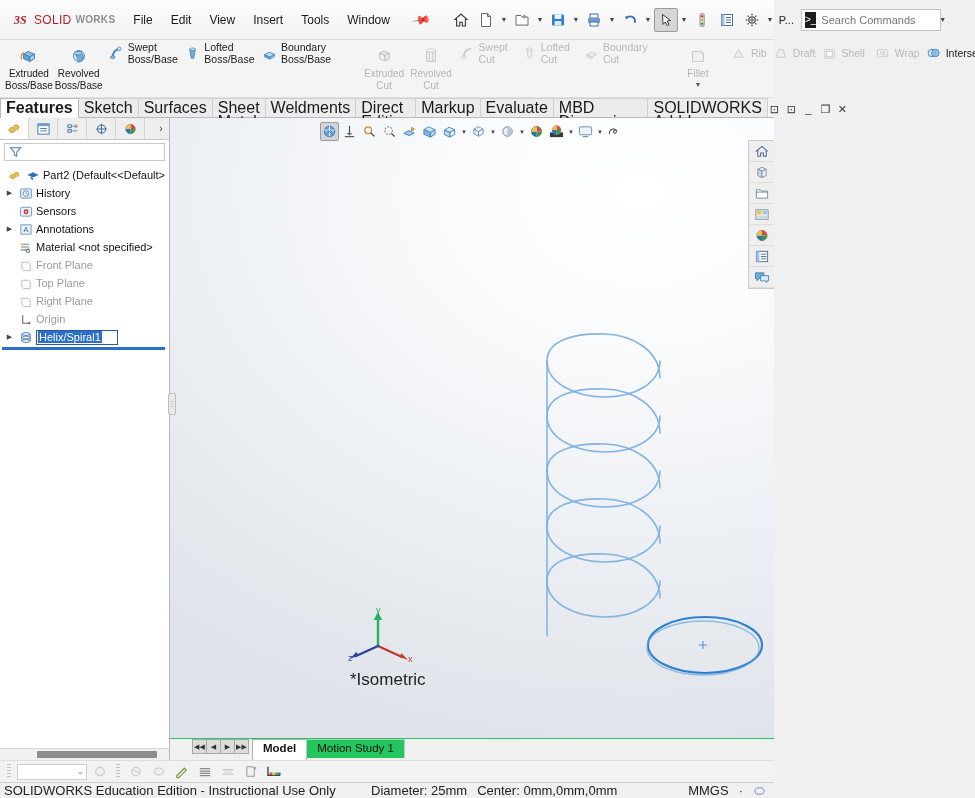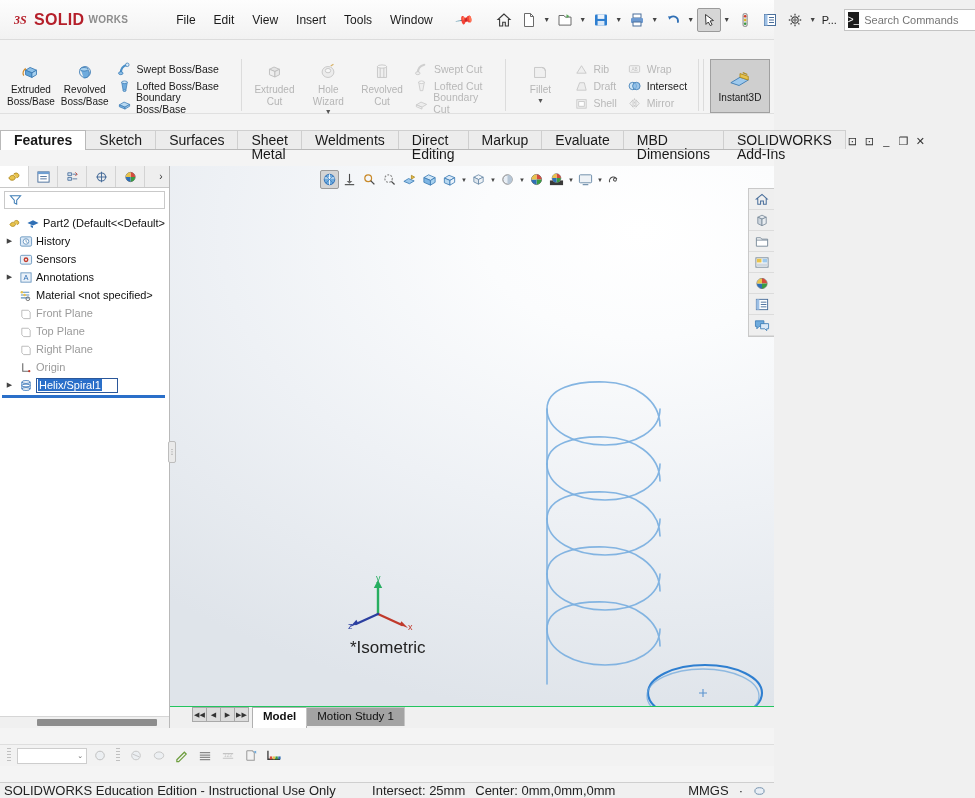--- a/index.html
+++ b/index.html
@@ -4,32 +4,32 @@
 <style>
   * { box-sizing: border-box; margin:0; padding:0; }
   html,body { width:975px; height:798px; overflow:hidden; }
   body {
     font-family: "Liberation Sans", sans-serif;
     font-size: 11px;
     color: #111;
     background:#f0f0f0;
     -webkit-font-smoothing: antialiased;
   }
-  .app { position:relative; width:774px; height:798px; display:flex; flex-direction:column; background:#f4f4f4;gap:16px; }
+  .app { position:relative; width:774px; height:798px; display:flex; flex-direction:column; background:#f4f4f4; }
 
   
   .titlebar {
     height:40px; display:flex; align-items:center;
     background:linear-gradient(#fdfdfd,#f2f2f2);
     border-bottom:1px solid #dcdcdc; flex:0 0 40px;
   }
   .sw-logo { display:flex; align-items:center; padding:0 10px 0 14px; gap:4px;}
-  .sw-logo .solid { color:#b51f2a; font-weight:bold; font-size:16px; letter-spacing:.3px;}
+  .sw-logo .solid { color:#b51f2a; font-weight:normal; font-size:12px; letter-spacing:.3px;}
   .sw-logo .works { color:#8d8d8d; font-weight:bold; font-size:10px; letter-spacing:.3px;}
-  .menu { display:flex; align-items:flex-start; gap:2px; margin-left:30px; }
+  .menu { display:flex; align-items:flex-start; gap:2px; margin-left:0; }
   .menu > div { padding:4px 8px; font-size:12px; color:#1a1a1a; cursor:default; border-radius:2px;}
   .pin { margin-left:6px; color:#555; font-size:13px; transform:rotate(35deg); padding:2px 6px;}
   .tb-sep { width:1px; height:24px; background:#d6d6d6; margin:0 6px;}
   .qtools { display:flex; align-items:center; gap:1px; }
   .qbtn { width:24px;height:24px;display:flex;align-items:center;justify-content:center;border-radius:2px;}
   .caret { font-size:7px; color:#444; width:10px; text-align:center; display:flex;align-items:center;justify-content:center;height:24px;}
   .qbtn.active { background:#d6d6d6; border:1px solid #9a9a9a; }
   .searchbox {
     display:flex;align-items:center;gap:5px;
     border:1px solid #c4c4c4; background:#fff; height:22px; padding:0 5px 0 3px;
@@ -45,28 +45,28 @@
   .rgroup { display:flex; align-items:flex-start; padding:2px 4px; }
   .rsep { width:1px; background:#dcdcdc; margin:2px 2px; }
   .bigbtn {
     width:56px; display:flex; flex-direction:column; align-items:center; padding:2px 1px;
     text-align:center; line-height:1.15; font-size:10px; color:#1a1a1a; cursor:default;
   }
   .bigbtn.disabled { color:#b5b5b5; }
   .bigbtn .ic { height:22px; display:flex;align-items:center;justify-content:center; margin-bottom:1px;}
   .bigbtn.sel { background:#cfcfcf; border:1px solid #a0a0a0; }
   .drop { font-size:7px; color:#555; margin-top:1px;}
-  .stack { display:flex; flex-direction:column; justify-content:center; gap:0px; padding:1px 2px;}
+  .stack { display:flex; flex-direction:row; justify-content:center; gap:0px; padding:1px 2px;}
   .smallbtn { display:flex; align-items:center; gap:4px; font-size:10.5px; padding:1px 3px; height:17px; color:#1a1a1a;}
   .smallbtn.disabled{ color:#b8b8b8;}
   .smallbtn .ic{ width:16px;height:15px;display:flex;align-items:center;justify-content:center;}
 
   
   .tabbar { height:20px; display:flex; align-items:flex-end; background:#f4f4f4; border-bottom:1px solid #b9b9b9; flex:0 0 20px;}
-  .tab { padding:2px 13px 3px; font-size:14px; border:1px solid #cfcfcf; border-bottom:none; background:#ececec; color:#1a1a1a; margin-right:-1px; height:19px; line-height:14px;}
+  .tab { padding:2px 5px 3px; font-size:16px; border:1px solid #cfcfcf; border-bottom:none; background:#ececec; color:#1a1a1a; margin-right:-1px; height:19px; line-height:14px;}
   .tab.active { background:#fff; font-weight:bold; border-color:#b9b9b9; position:relative; top:1px; height:20px;}
   .tabbar .spacer{flex:1;}
   .tabwin { display:flex; align-items:center; gap:2px; padding:0 4px 1px 0;}
   .tabwin span { width:15px;height:14px;display:flex;align-items:center;justify-content:center;font-size:11px;color:#333;}
 
   
   .body { flex:1; display:flex; position:relative; min-height:0;}
 
   
   .leftpanel { width:170px; background:#fff; display:flex; flex-direction:column; border-right:1px solid #b9b9b9; position:relative;}
@@ -106,21 +106,21 @@
   .vcaret{ font-size:6px;color:#444; width:8px; text-align:center;}
   .rightbar { position:absolute; right:0; top:22px; width:26px; background:#efefef; border:1px solid #c9c9c9; border-right:none; display:flex; flex-direction:column; z-index:4;}
   .rbtn { height:21px; display:flex;align-items:center;justify-content:center; border-bottom:1px solid #dcdcdc;}
   .triad { position:absolute; left:178px; bottom:72px; width:74px; height:62px;}
   .viewlabel { position:absolute; left:180px; bottom:48px; font-size:17px; color:#222;}
 
   
   .bottomtabs { height:22px; background:#f0f0f0; border-top:1px solid #22c55e; display:flex; flex:0 0 22px;}
   .navbtns { display:flex; margin:0 4px 1px 22px; }
   .navbtns div{ width:15px;height:15px;border:1px solid #a9a9a9; background:#dcdcdc; display:flex;align-items:center;justify-content:center; font-size:7px; color:#333; margin-right:-1px;}
-  .btab { padding:2px 10px 3px; font-size:11.5px; border:1px solid #c5c5c5; border-bottom:none; background:#a3a3a3; margin-right:-1px; height:19px;}
+  .btab { padding:2px 10px 3px; font-size:11.5px; border:1px solid #c5c5c5; border-bottom:none; background:#22c55e; margin-right:-1px; height:19px;}
   .btab.active{ background:#fff; font-weight:bold; height:21px; border-color:#b0b0b0;}
   .bottombar2 { height:22px; background:#f2f2f2; border-top:1px solid #dedede; display:flex; align-items:center; gap:3px; padding:0 4px; flex:0 0 22px;}
   .gripdots{ width:4px;height:15px; background:repeating-linear-gradient(#c0c0c0 0 1px,transparent 1px 3px); margin:0 3px;}
   .combo{ width:70px;height:16px;border:1px solid #cdcdcd;background:#fff;display:flex;align-items:center;justify-content:flex-end;padding-right:3px;font-size:7px;color:#666;}
   .b2btn{ width:20px;height:18px;display:flex;align-items:center;justify-content:center;}
 
   
   .statusbar { height:16px; background:#f0f0f0; border-top:1px solid #cfcfcf; display:flex; align-items:center; font-size:13px; color:#222; flex:0 0 16px; padding:0 4px;}
   .statusbar .mid{ margin-left:auto; margin-right:auto; display:flex; gap:10px;}
   .statusbar .right{ margin-left:auto; display:flex; align-items:center; gap:10px; padding-right:4px;}
@@ -314,31 +314,20 @@
       <div class="bigbtn disabled">
         <div class="ic">
           <svg width="22" height="20" viewBox="0 0 24 22">
               <path d="M7 8l5-2.5 6 2.5-5 2.5z" fill="#e4e4e4" stroke="#bdbdbd" stroke-width="1"></path>
               <path d="M7 8v6l6 2.5v-6z" fill="#efefef" stroke="#bdbdbd" stroke-width="1"></path>
               <path d="M13 10.5l5-2.5v6l-5 2.5z" fill="#e9e9e9" stroke="#bdbdbd" stroke-width="1"></path>
             </svg>
         </div>
         <span>Extruded</span>
         <span>Cut</span>
-      </div>
-      <div class="bigbtn disabled">
-        <div class="ic">
-          <svg width="22" height="20" viewBox="0 0 24 22">
-              <ellipse cx="12" cy="11" rx="6.5" ry="6" fill="#ececec" stroke="#c4c4c4" stroke-width="1"></ellipse>
-              <ellipse cx="12" cy="9.5" rx="3" ry="2.4" fill="#f7f7f7" stroke="#c4c4c4" stroke-width="1"></ellipse>
-              <path d="M15 4.5l3-2" stroke="#d8b36a" stroke-width="1.4"></path>
-            </svg>
-        </div>
-        <span>Hole Wizard</span>
-        <span class="drop">▼</span>
       </div>
       <div class="bigbtn disabled">
         <div class="ic">
           <svg width="22" height="20" viewBox="0 0 24 22">
               <path d="M7 5h10v12H7z" fill="#efefef" stroke="#c6c6c6" stroke-width="1"></path>
               <path d="M10 5v12M14 5v12" stroke="#c6c6c6" stroke-width="1"></path>
               <ellipse cx="12" cy="5" rx="5" ry="1.8" fill="#f6f6f6" stroke="#c6c6c6" stroke-width="1"></ellipse>
             </svg>
         </div>
         <span>Revolved</span>
@@ -928,21 +917,21 @@
           <rect x="7" y="9" width="2.5" height="3" fill="#e8c34c"></rect>
           <rect x="10" y="9" width="2.5" height="3" fill="#3a9c42"></rect>
           <rect x="13" y="9" width="2.5" height="3" fill="#2f6fb5"></rect>
         </svg>
     </div>
   </div>
 
   <div class="statusbar">
     <span>SOLIDWORKS Education Edition - Instructional Use Only</span>
     <span class="mid">
-      <span>Intersect: 25mm</span>
+      <span>Diameter: 25mm</span>
       <span>Center: 0mm,0mm,0mm</span>
     </span>
     <span class="right">
       <span>MMGS</span>
       <span>·</span>
       <span>
         <svg width="13" height="12" viewBox="0 0 14 13">
             <ellipse cx="7" cy="6.5" rx="5" ry="3.6" fill="#e8eef5" stroke="#6b8ba8" stroke-width="1"></ellipse>
           </svg>
       </span>

